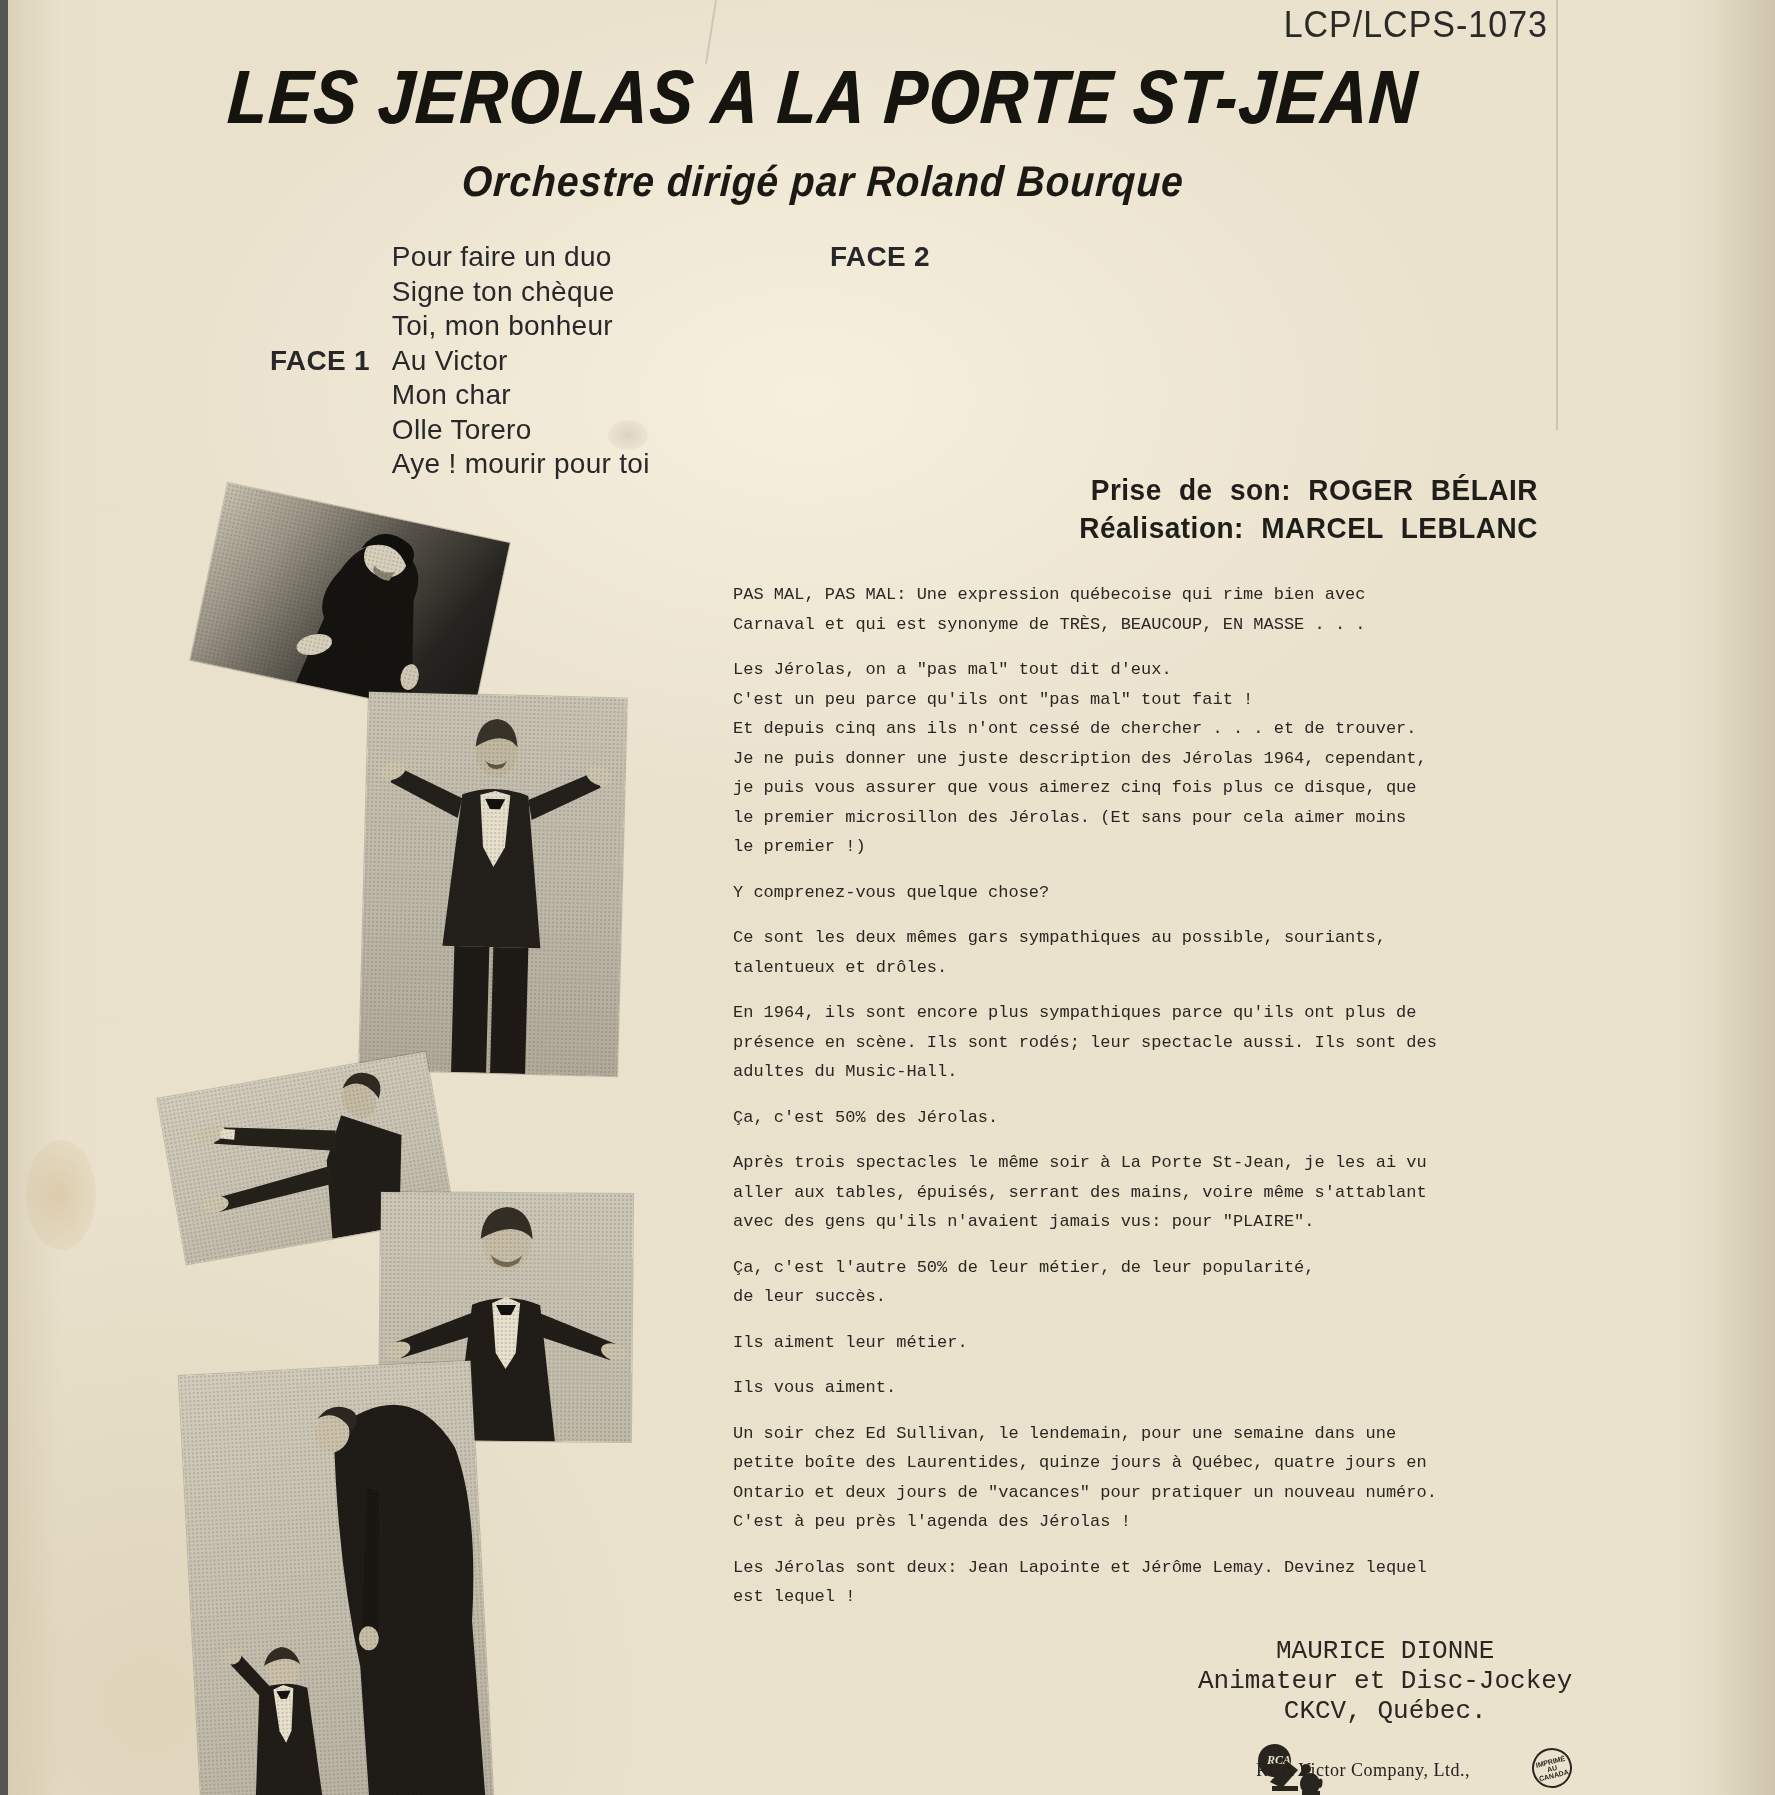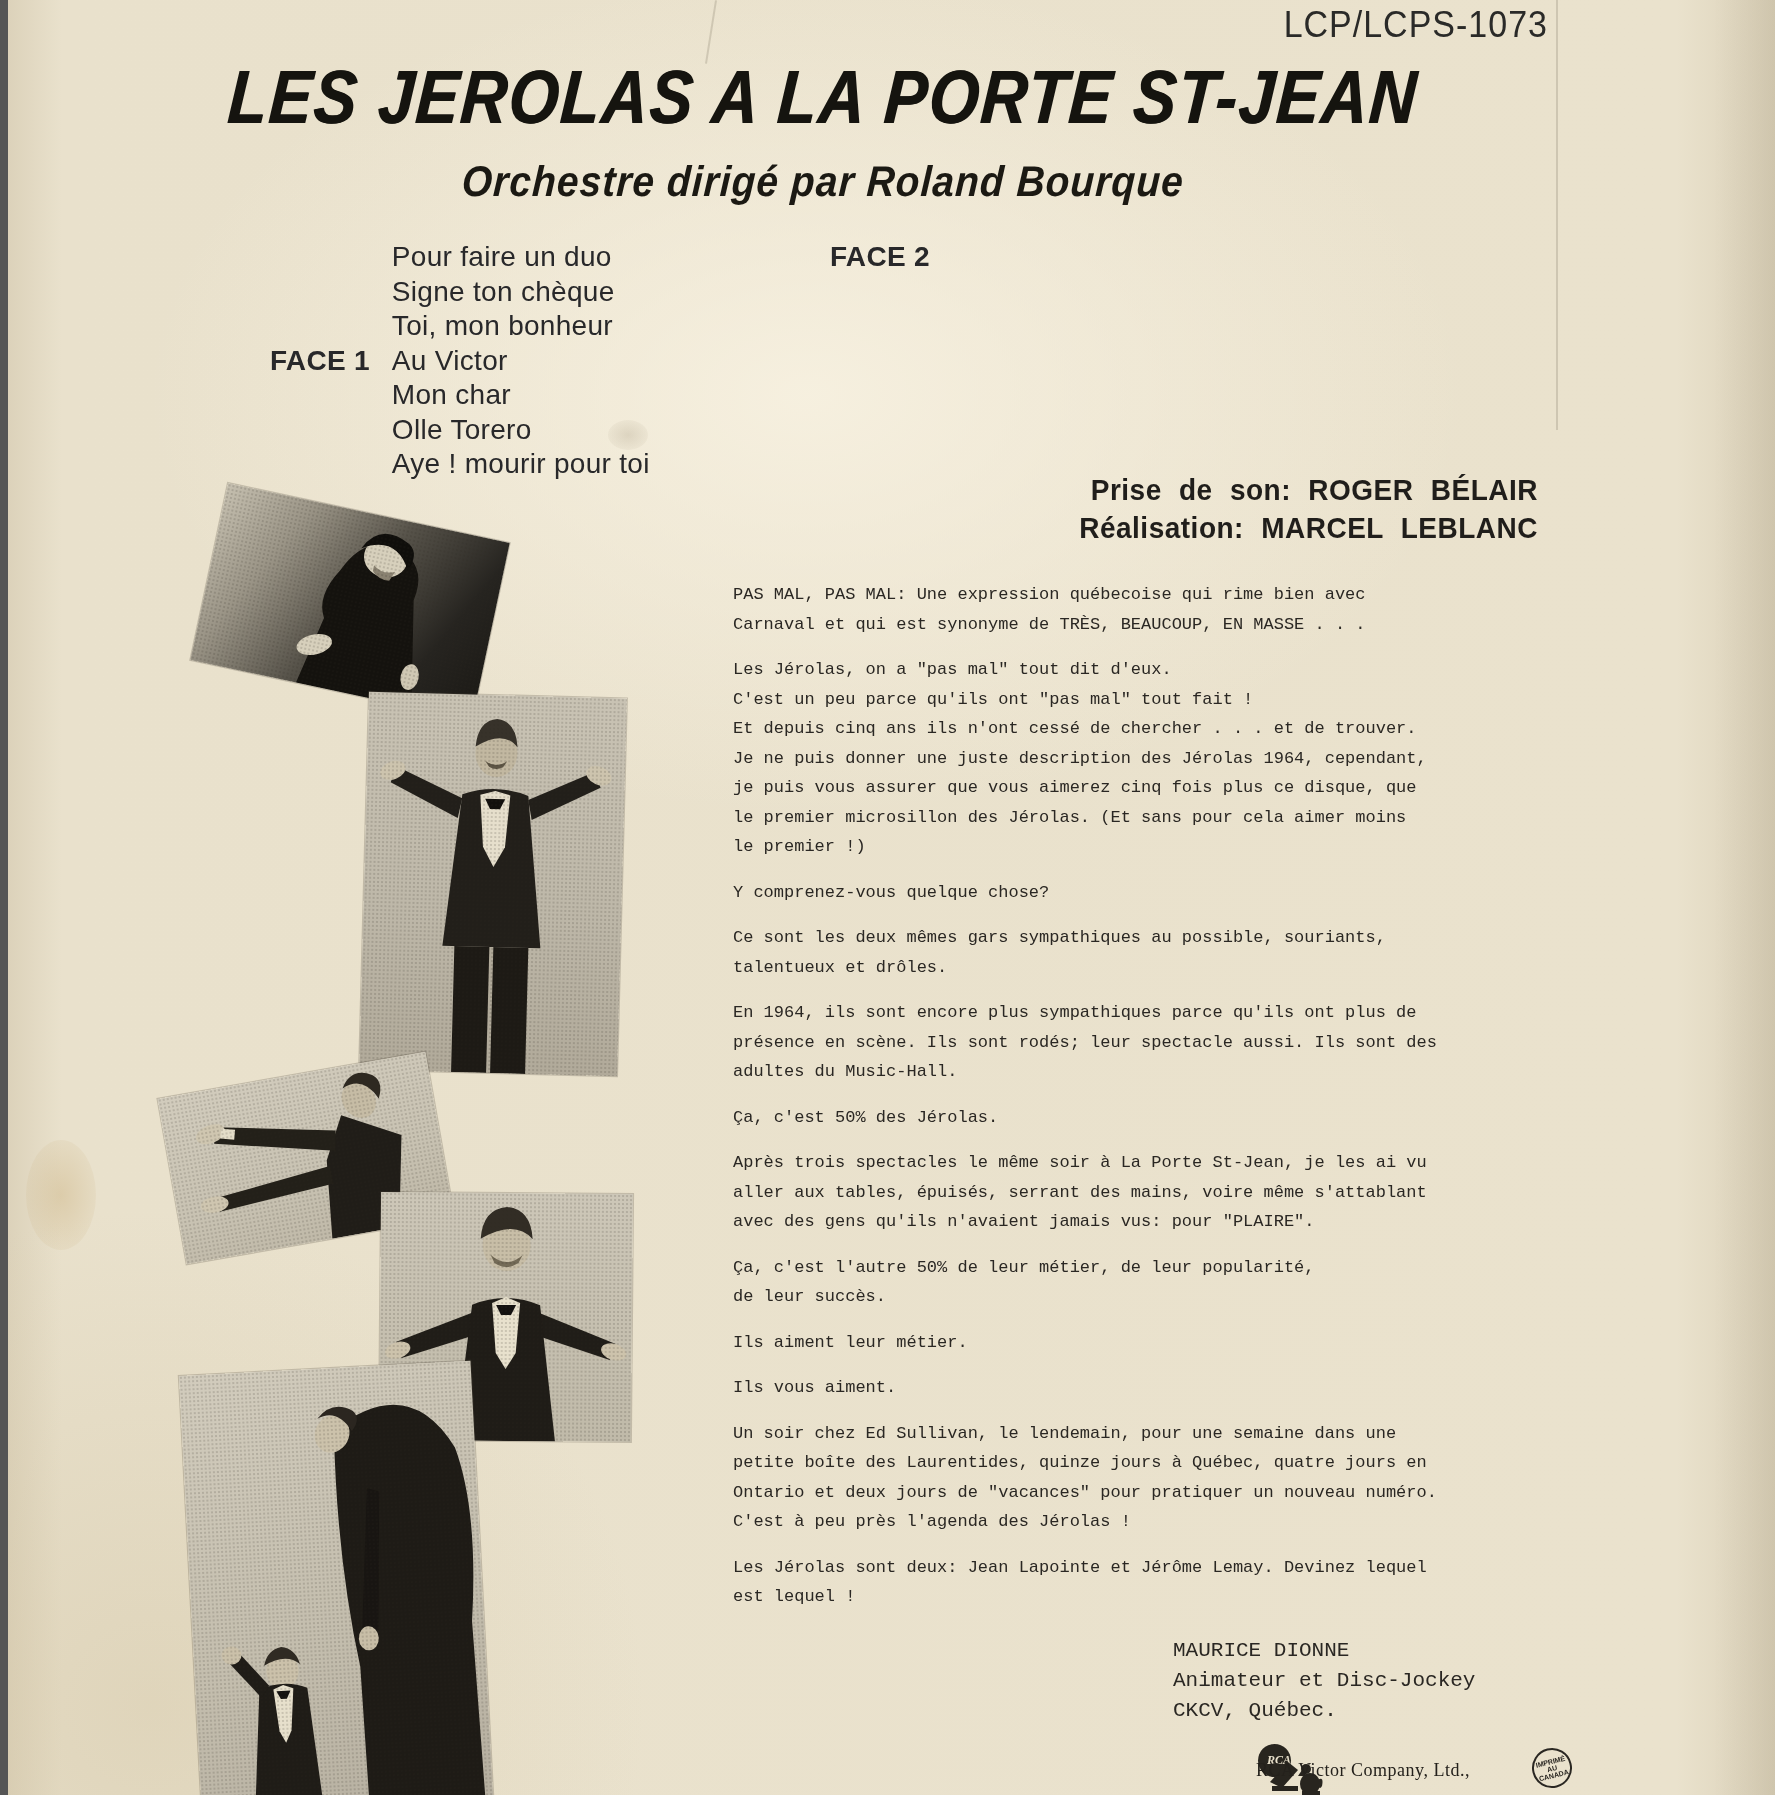--- a/index.html
+++ b/index.html
@@ -43,22 +43,22 @@
 
   .credits{position:absolute; top:472px; left:890px; width:640px; text-align:right;
     font-weight:bold; font-size:28px; line-height:36px; letter-spacing:0.5px;
     word-spacing:9px; color:#201e1b; transform:scaleY(1.05); transform-origin:top right;}
 
   .liner{position:absolute; left:725px; top:580px; width:905px;
     font-family:"Liberation Mono", monospace; font-size:17px; line-height:29.5px;
     color:#2a2723;}
   .liner .para{white-space:pre-line; margin:0 0 16px 0;}
 
-  .signature{position:absolute; left:1165px; top:1636px;
-    font-family:"Liberation Mono", monospace; font-size:21px; line-height:30px; color:#2a2723;}
+  .signature{position:absolute; left:1190px; top:1636px;
+    font-family:"Liberation Mono", monospace; font-size:26px; line-height:30px; color:#2a2723;text-align:center;}
 
   .photo{position:absolute; box-shadow:0 0 0 1px rgba(80,72,58,0.25);}
   .photo::after{content:""; position:absolute; inset:0;
     background-image:radial-gradient(rgba(45,40,32,0.16) 1px, transparent 1.3px);
     background-size:4px 4px; pointer-events:none;}
   .photo svg{display:block;}
 
   .rca-circle{position:absolute; left:1250px; top:1744px; width:33px; height:33px;
     border-radius:50%; background:#28251f; color:#e8e0cb; display:flex;
     align-items:center; justify-content:flex-end; font-family:"Liberation Serif",serif;

